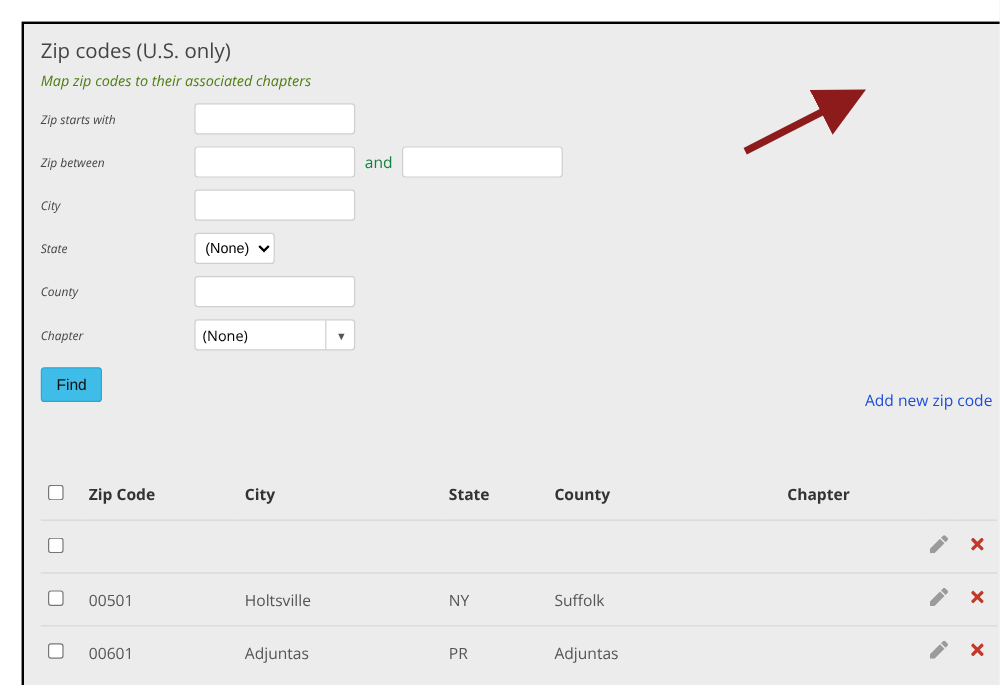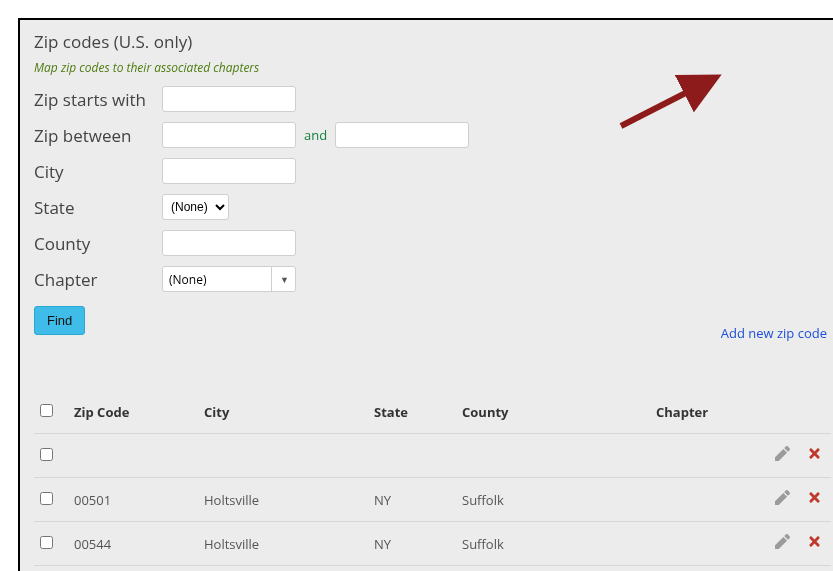--- a/index.html
+++ b/index.html
@@ -32,22 +32,23 @@
       color: #4d7c0f;
       margin-bottom: 10px;
     }
     .form-row {
       display: flex;
       align-items: center;
       margin-bottom: 10px;
     }
     .form-label {
       width: 128px;
-      font-size: 17px;
+      font-size: 10px;
       color: #444;
+      font-style: italic;
     }
     .form-input {
       width: 134px;
       height: 26px;
       border: 1px solid #cfcfcf;
       border-radius: 3px;
       padding: 0 6px;
       background: #fff;
       font-size: 13px;
     }
@@ -241,34 +242,20 @@
           <td class="col-chapter"></td>
           <td class="col-edit"><span class="icon-pencil"><svg viewBox="0 0 512 512">
                 <path d="M497.9 74.2 437.8 14.1c-18.7-18.7-49.1-18.7-67.9 0l-56.5 56.5 128 128 56.5-56.5c18.8-18.7 18.8-49.1 0-67.9zM284.1 99.9 0 384v128h128l284.1-284.1-128-128z"></path>
               </svg></span></td>
           <td class="col-del"><span class="icon-del"><svg viewBox="0 0 352 512">
                 <path d="M242.7 256l100.1-100.1c12.3-12.3 12.3-32.2 0-44.5l-22.2-22.2c-12.3-12.3-32.2-12.3-44.5 0L176 189.3 75.9 89.2c-12.3-12.3-32.2-12.3-44.5 0L9.2 111.4c-12.3 12.3-12.3 32.2 0 44.5L109.3 256 9.2 356.1c-12.3 12.3-12.3 32.2 0 44.5l22.2 22.2c12.3 12.3 32.2 12.3 44.5 0L176 322.7l100.1 100.1c12.3 12.3 32.2 12.3 44.5 0l22.2-22.2c12.3-12.3 12.3-32.2 0-44.5L242.7 256z"></path>
               </svg></span></td>
         </tr>
         <tr>
           <td class="col-check"><input type="checkbox" style=""></td>
-          <td class="col-zip">00544</td>
-          <td class="col-city">Holtsville</td>
-          <td class="col-state">NY</td>
-          <td class="col-county">Suffolk</td>
-          <td class="col-chapter"></td>
-          <td class="col-edit"><span class="icon-pencil"><svg viewBox="0 0 512 512">
-                <path d="M497.9 74.2 437.8 14.1c-18.7-18.7-49.1-18.7-67.9 0l-56.5 56.5 128 128 56.5-56.5c18.8-18.7 18.8-49.1 0-67.9zM284.1 99.9 0 384v128h128l284.1-284.1-128-128z"></path>
-              </svg></span></td>
-          <td class="col-del"><span class="icon-del"><svg viewBox="0 0 352 512">
-                <path d="M242.7 256l100.1-100.1c12.3-12.3 12.3-32.2 0-44.5l-22.2-22.2c-12.3-12.3-32.2-12.3-44.5 0L176 189.3 75.9 89.2c-12.3-12.3-32.2-12.3-44.5 0L9.2 111.4c-12.3 12.3-12.3 32.2 0 44.5L109.3 256 9.2 356.1c-12.3 12.3-12.3 32.2 0 44.5l22.2 22.2c12.3 12.3 32.2 12.3 44.5 0L176 322.7l100.1 100.1c12.3 12.3 32.2 12.3 44.5 0l22.2-22.2c12.3-12.3 12.3-32.2 0-44.5L242.7 256z"></path>
-              </svg></span></td>
-        </tr>
-        <tr>
-          <td class="col-check"><input type="checkbox" style=""></td>
           <td class="col-zip">00601</td>
           <td class="col-city">Adjuntas</td>
           <td class="col-state">PR</td>
           <td class="col-county">Adjuntas</td>
           <td class="col-chapter"></td>
           <td class="col-edit"><span class="icon-pencil"><svg viewBox="0 0 512 512">
                 <path d="M497.9 74.2 437.8 14.1c-18.7-18.7-49.1-18.7-67.9 0l-56.5 56.5 128 128 56.5-56.5c18.8-18.7 18.8-49.1 0-67.9zM284.1 99.9 0 384v128h128l284.1-284.1-128-128z"></path>
               </svg></span></td>
           <td class="col-del"><span class="icon-del"><svg viewBox="0 0 352 512">
                 <path d="M242.7 256l100.1-100.1c12.3-12.3 12.3-32.2 0-44.5l-22.2-22.2c-12.3-12.3-32.2-12.3-44.5 0L176 189.3 75.9 89.2c-12.3-12.3-32.2-12.3-44.5 0L9.2 111.4c-12.3 12.3-12.3 32.2 0 44.5L109.3 256 9.2 356.1c-12.3 12.3-12.3 32.2 0 44.5l22.2 22.2c12.3 12.3 32.2 12.3 44.5 0L176 322.7l100.1 100.1c12.3 12.3 32.2 12.3 44.5 0l22.2-22.2c12.3-12.3 12.3-32.2 0-44.5L242.7 256z"></path>

